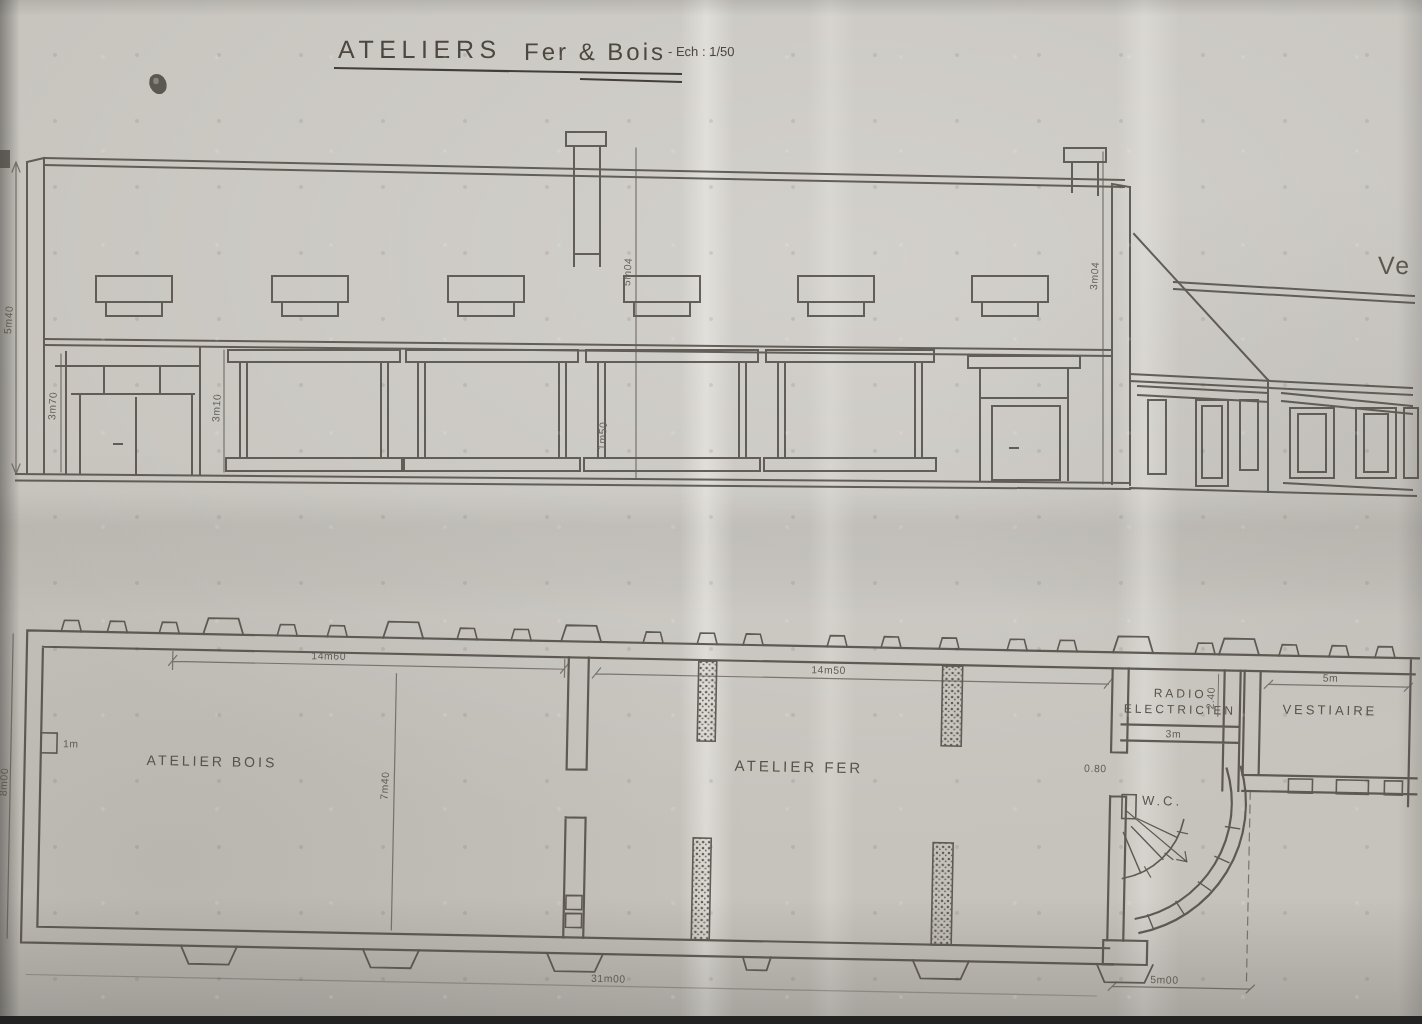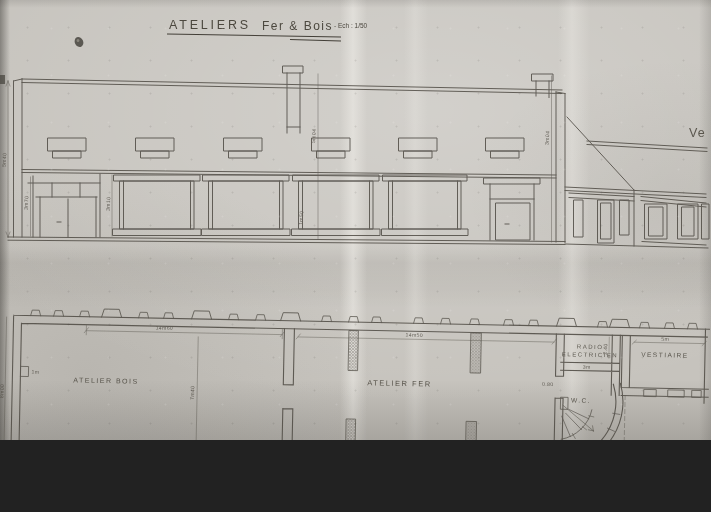--- a/index.html
+++ b/index.html
@@ -1,17 +1,17 @@
 <!DOCTYPE html>
 <html><head>
 <meta charset="utf-8">
 <style>
   html,body{margin:0;padding:0;background:#222;}
   .photo{
-    position:relative;width:711px;height:440px;overflow:hidden;
+    position:relative;width:711px;height:508px;overflow:hidden;
     background:#c6c3bd;
     box-shadow:inset 0 0 70px rgba(35,33,30,.30);
     font-family:"Liberation Sans",sans-serif;
   }
   .paper{
     position:absolute;inset:0;pointer-events:none;
     background-color:#c6c3bd;
     background-image:
       linear-gradient(90deg, rgba(40,38,34,.42), rgba(40,38,34,0) 10px),
       linear-gradient(270deg, rgba(40,38,34,.14), rgba(40,38,34,0) 12px),

